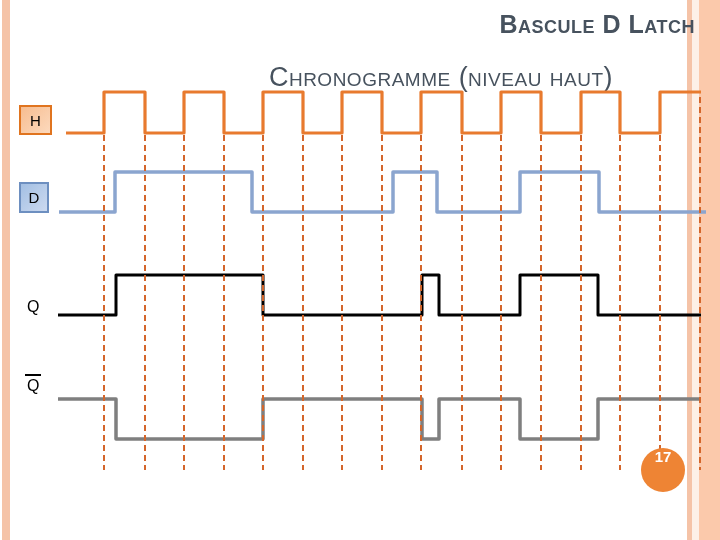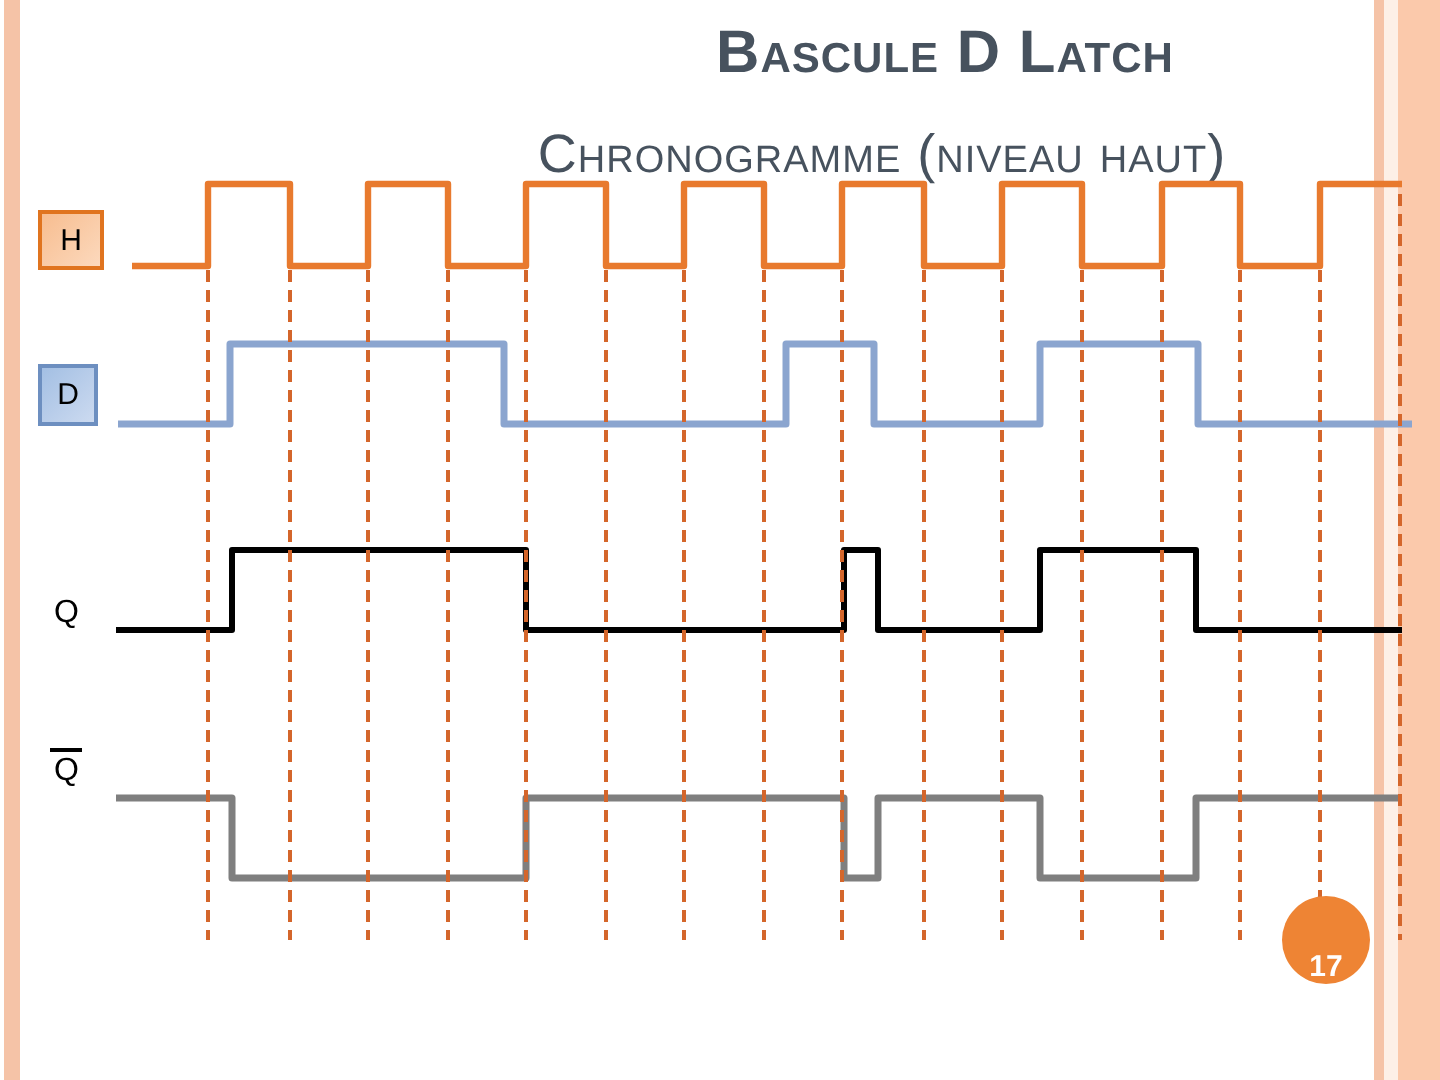--- a/index.html
+++ b/index.html
@@ -8,21 +8,21 @@
     background:#ffffff;
     font-family:"Liberation Sans", sans-serif;
   }
   .stripe{position:absolute;top:0;height:540px;}
   #stripe-left{left:2px;width:8px;background:#f5c3a7;}
   #stripe-right-thin{left:687px;width:5px;background:#f5c3a7;}
   #stripe-right-gap{left:692px;width:7px;background:#fdf0e7;}
   #band-right{left:699px;width:21px;background:#fbc9ab;}
   .title{
     position:absolute;top:10px;left:250px;width:445px;margin:0;
-    text-align:center;font-size:30px;font-weight:bold;
+    text-align:right;font-size:25px;font-weight:bold;
     font-variant:small-caps;letter-spacing:0.5px;
   }
   .subtitle{
     position:absolute;top:46px;left:225px;width:400px;margin:16px;
     text-align:center;font-size:27px;font-weight:normal;
     font-variant:small-caps;letter-spacing:0.5px;
   }
   .label-box{
     position:absolute;box-sizing:border-box;
     display:flex;align-items:center;justify-content:center;
@@ -42,21 +42,21 @@
     position:absolute;font-size:16px;color:#000;line-height:1;
   }
   #q-label{left:27px;top:299px;}
   #qbar-label{left:25px;top:374px;}
   #qbar-label .overbar{
     display:inline-block;border-top:2px solid #000;padding:2px 2px 0 2px;
   }
   #wave-svg{position:absolute;left:0;top:0;}
   .page-circle{
     position:absolute;left:641px;top:448px;width:44px;height:44px;
-    border-radius:50%;display:flex;align-items:flex-end;justify-content:center;
+    border-radius:50%;display:flex;align-items:flex-start;justify-content:center;
     color:#ffffff;font-size:15px;font-weight:bold;
   }
 </style>
 </head>
 <body>
 
 <div id="stripe-left" class="stripe"></div>
 <div id="stripe-right-thin" class="stripe"></div>
 <div id="stripe-right-gap" class="stripe"></div>
 <div id="band-right" class="stripe"></div>

